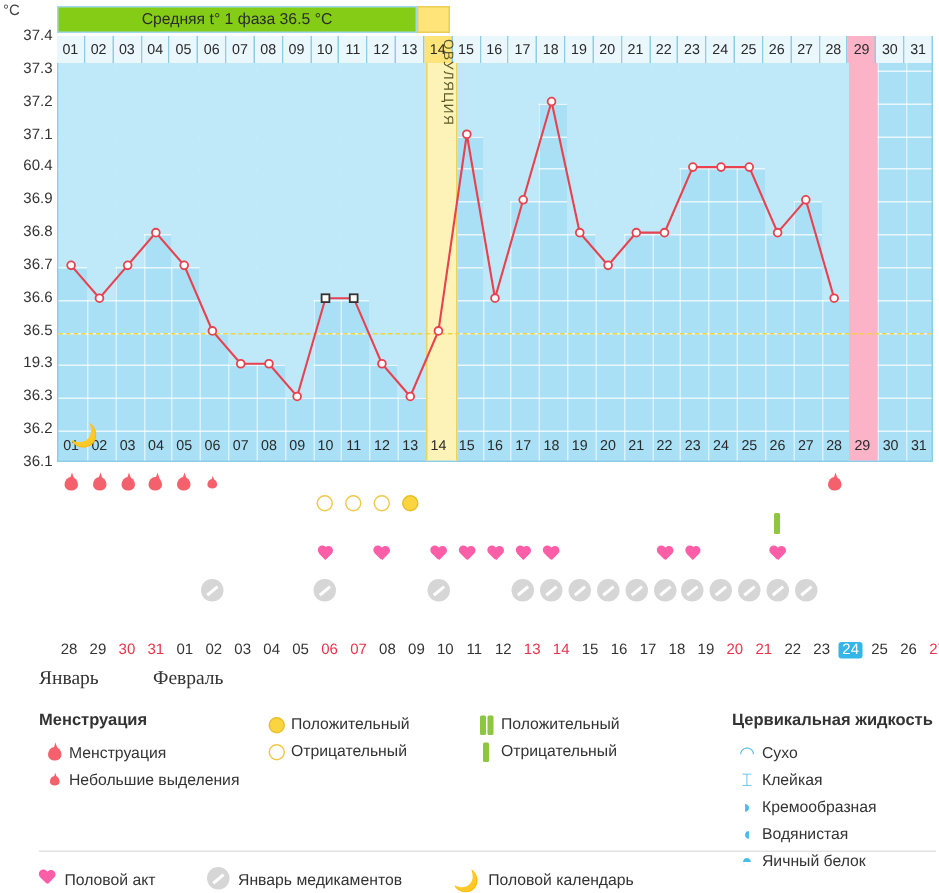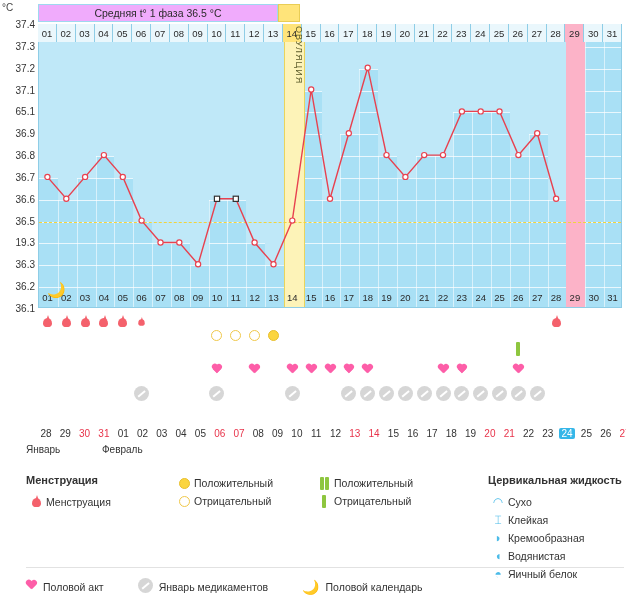--- a/index.html
+++ b/index.html
@@ -8,21 +8,21 @@
     background:#ffffff;
     font-family:"Liberation Sans", sans-serif;
     font-size:11px;
     color:#333;
     position:relative;
     overflow:hidden;
   }
   .wrap{position:relative;width:626px;height:595px;}
 
   
-  .phase-bar{position:absolute;top:4px;height:18px;border:1px solid #9fd8ef;background:#f0abfc;
+  .phase-bar{position:absolute;top:4px;height:18px;border:1px solid #9fd8ef;background:#84cc16;
     display:flex;align-items:center;justify-content:center;font-size:10.5px;color:#2b2b2b;box-sizing:border-box;}
   #phase1{left:38px;width:240px;}
   #ovul-head{left:278px;width:22px;background:#ffe47a;border-color:#e9cd55;}
   #phase2{left:300px;width:322px;}
   .phase-bar span{white-space:nowrap;}
   .sep{display:inline-block;width:26px;}
 
   
   .unit{position:absolute;left:2px;top:2px;font-size:10px;color:#444;}
   .plot{position:absolute;left:38px;top:24px;width:584px;height:284px;border:1px solid #8fcde6;box-sizing:border-box;background:#a9e0f5;}
@@ -66,21 +66,21 @@
   .pill{display:inline-block;width:15px;height:15px;border-radius:50%;background:#d6d6d6;position:relative;}
   .pill:after{content:"";position:absolute;left:3px;top:7px;width:9px;height:1.6px;background:#fff;transform:rotate(-40deg);}
 
   .bar-green{display:inline-block;width:4px;height:14px;background:#8ec63f;border-radius:1px;}
 
   
   .calrow{position:absolute;left:26px;top:428px;width:600px;height:16px;}
   .cal{position:absolute;top:0;font-size:10px;text-align:center;width:16px;}
   .cal.red{color:#e8334a;}
   .cal.sel{background:#35b6e8;color:#fff;border-radius:2px;}
-  .month{position:absolute;top:444px;font-size:10px;color:#333;}
+  .month{position:absolute;top:444px;font-size:13px;color:#333;font-family:Liberation Serif, serif;}
 
   
   .legend{position:absolute;left:26px;top:474px;width:600px;}
   .lg-col{position:absolute;top:0;}
   .lg-title{font-size:11px;font-weight:bold;color:#333;margin-bottom:7px;}
   .lg-item{display:flex;align-items:center;height:18px;font-size:10.5px;color:#333;}
   .lg-ic{width:20px;display:flex;align-items:center;justify-content:center;}
   .hr{position:absolute;left:26px;top:567px;width:598px;height:1px;background:#e2e2e2;}
   .bottomrow{position:absolute;left:26px;top:578px;display:flex;align-items:center;gap:6px;font-size:10.5px;}
   .bottomrow .gap{width:22px;}
@@ -98,21 +98,21 @@
   <div class="phase-bar" id="phase1">
     <span>Средняя t° 1 фаза 36.5 °C</span>
   </div>
   <div class="phase-bar" id="ovul-head"></div>
 
   <div class="yaxis" id="yaxis">
       <div class="ytick" style="top: 0px;">37.4</div>
       <div class="ytick" style="top: 21.8462px;">37.3</div>
       <div class="ytick" style="top: 43.6923px;">37.2</div>
       <div class="ytick" style="top: 65.5385px;">37.1</div>
-      <div class="ytick" style="top: 87.3846px;">65.1</div>
+      <div class="ytick" style="top: 87.3846px;">60.4</div>
       <div class="ytick" style="top: 109.231px;">36.9</div>
       <div class="ytick" style="top: 131.077px;">36.8</div>
       <div class="ytick" style="top: 152.923px;">36.7</div>
       <div class="ytick" style="top: 174.769px;">36.6</div>
       <div class="ytick" style="top: 196.615px;">36.5</div>
       <div class="ytick" style="top: 218.462px;">19.3</div>
       <div class="ytick" style="top: 240.308px;">36.3</div>
       <div class="ytick" style="top: 262.154px;">36.2</div>
       <div class="ytick" style="top: 284px;">36.1</div>
     </div>
@@ -383,20 +383,26 @@
   <div class="legend">
 
     <div class="lg-col" style="left:0;width:150px;">
       <div class="lg-title">Менструация</div>
       <div class="lg-item">
         <span class="lg-ic">
             <i class="drop"></i>
           </span>
         <span>Менструация</span>
       </div>
+      <div class="lg-item">
+        <span class="lg-ic">
+            <i class="drop small"></i>
+          </span>
+        <span>Небольшие выделения</span>
+      </div>
     </div>
 
     <div class="lg-col" style="left:148px;width:140px;">
       <div class="lg-item">
         <span class="lg-ic">
             <i class="circ filled"></i>
           </span>
         <span>Положительный</span>
       </div>
       <div class="lg-item">

